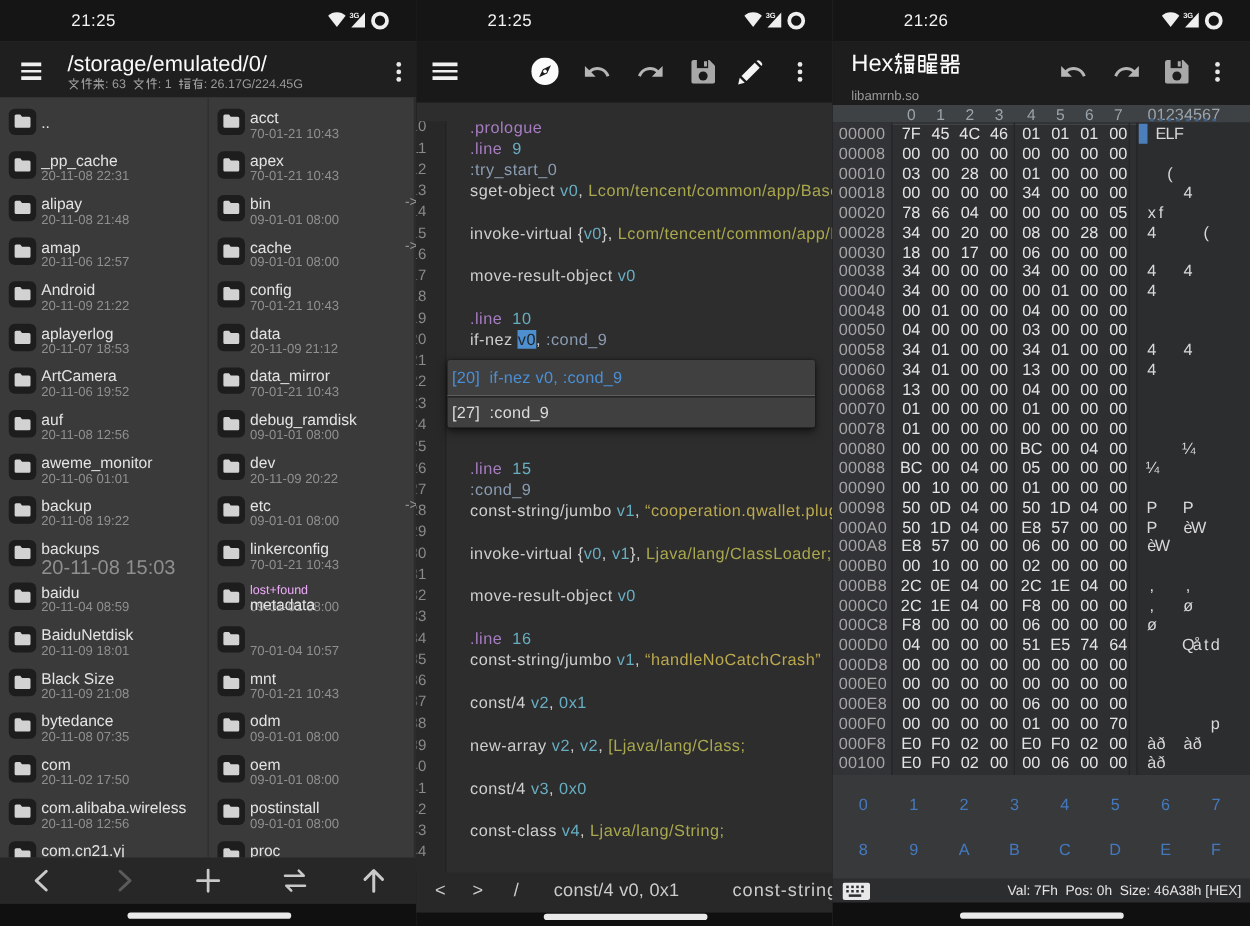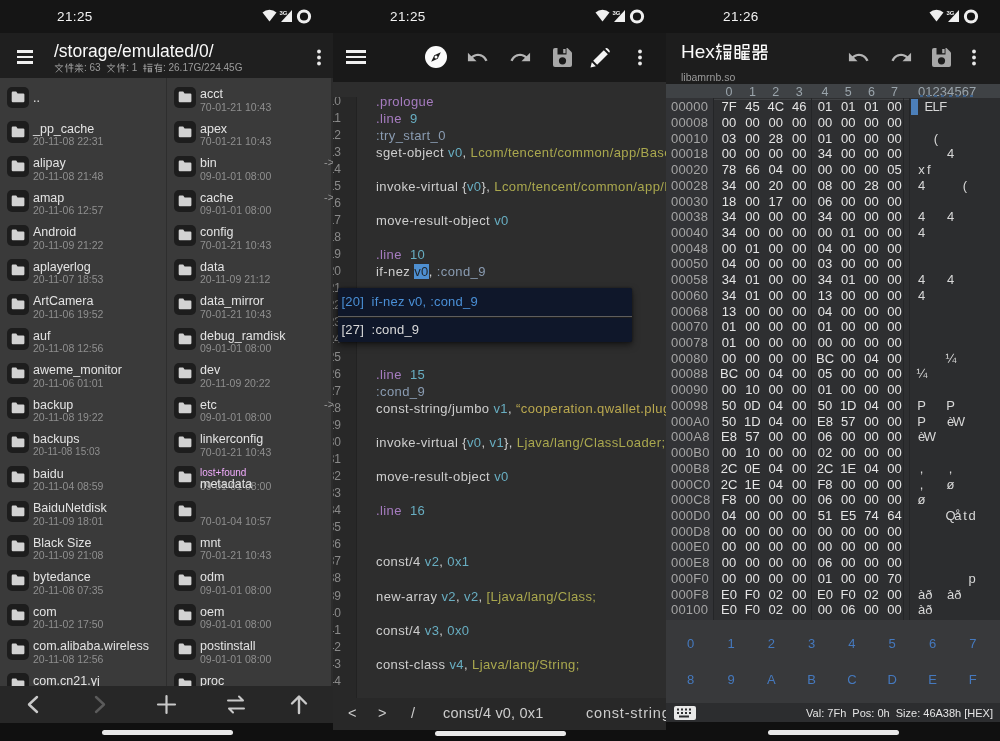--- a/index.html
+++ b/index.html
@@ -117,21 +117,21 @@
         </svg>
       </div>
       <div class="abs" style="left:33px;top:319.5px;color:#e3e3e3;font-size:12.5px;white-space:nowrap">backup</div>
       <div class="abs" style="left:33px;top:333.0px;color:#8f8f8f;font-size:10.5px;white-space:nowrap">20-11-08 19:22</div>
       <div class="abs" style="left:7px;top:353.5px;width:21.5px;height:21.5px;background:#1d1d1d;border-radius:5px">
         <svg width="14" height="12" viewBox="0 0 14 12" style="position:absolute;left:3.7px;top:4.7px">
           <path d="M0.7 1.8 Q0.7 0.6 1.9 0.6 L5.2 0.6 L6.6 2.4 L12.2 2.4 Q13.4 2.4 13.4 3.6 L13.4 10 Q13.4 11.2 12.2 11.2 L1.9 11.2 Q0.7 11.2 0.7 10 Z" fill="#d2d2d2"></path>
         </svg>
       </div>
       <div class="abs" style="left:33px;top:354.0px;color:#e3e3e3;font-size:12.5px;white-space:nowrap">backups</div>
-      <div class="abs" style="left:33px;top:367.5px;color:#8f8f8f;font-size:10px;white-space:nowrap">20-11-08 15:03</div>
+      <div class="abs" style="left:33px;top:367.5px;color:#8f8f8f;font-size:16px;white-space:nowrap">20-11-08 15:03</div>
       <div class="abs" style="left:7px;top:388.0px;width:21.5px;height:21.5px;background:#1d1d1d;border-radius:5px">
         <svg width="14" height="12" viewBox="0 0 14 12" style="position:absolute;left:3.7px;top:4.7px">
           <path d="M0.7 1.8 Q0.7 0.6 1.9 0.6 L5.2 0.6 L6.6 2.4 L12.2 2.4 Q13.4 2.4 13.4 3.6 L13.4 10 Q13.4 11.2 12.2 11.2 L1.9 11.2 Q0.7 11.2 0.7 10 Z" fill="#d2d2d2"></path>
         </svg>
       </div>
       <div class="abs" style="left:33px;top:388.5px;color:#e3e3e3;font-size:12.5px;white-space:nowrap">baidu</div>
       <div class="abs" style="left:33px;top:402.0px;color:#8f8f8f;font-size:10.5px;white-space:nowrap">20-11-04 08:59</div>
       <div class="abs" style="left:7px;top:422.5px;width:21.5px;height:21.5px;background:#1d1d1d;border-radius:5px">
         <svg width="14" height="12" viewBox="0 0 14 12" style="position:absolute;left:3.7px;top:4.7px">
           <path d="M0.7 1.8 Q0.7 0.6 1.9 0.6 L5.2 0.6 L6.6 2.4 L12.2 2.4 Q13.4 2.4 13.4 3.6 L13.4 10 Q13.4 11.2 12.2 11.2 L1.9 11.2 Q0.7 11.2 0.7 10 Z" fill="#d2d2d2"></path>
@@ -388,34 +388,35 @@
       <div class="abs" style="left:-16.5px;top:319.83px;width:24.5px;height:17px;color:#8a8a8a;font-size:12px;text-align:right;line-height:17px">29</div>
       <div class="abs" style="left:-16.5px;top:336.90px;width:24.5px;height:17px;color:#8a8a8a;font-size:12px;text-align:right;line-height:17px">30</div>
       <div class="abs" style="left:43px;top:336.90px;height:17px;line-height:17px;font-size:13px;white-space:nowrap;letter-spacing:.4px"><span style="color:#cecece">invoke-virtual</span><span style="color:#cecece"> {</span><span style="color:#68aec2">v0</span><span style="color:#cecece">, </span><span style="color:#68aec2">v1</span><span style="color:#cecece">}, </span><span style="color:#aaa84e">Ljava/lang/ClassLoader;-&gt;loadClass(Ljava/lang/String;)Ljava/lang/Class;</span></div>
       <div class="abs" style="left:-16.5px;top:353.97px;width:24.5px;height:17px;color:#8a8a8a;font-size:12px;text-align:right;line-height:17px">31</div>
       <div class="abs" style="left:-16.5px;top:371.04px;width:24.5px;height:17px;color:#8a8a8a;font-size:12px;text-align:right;line-height:17px">32</div>
       <div class="abs" style="left:43px;top:371.04px;height:17px;line-height:17px;font-size:13px;white-space:nowrap;letter-spacing:.4px"><span style="color:#cecece">move-result-object</span><span style="color:#cecece"> </span><span style="color:#68aec2">v0</span></div>
       <div class="abs" style="left:-16.5px;top:388.11px;width:24.5px;height:17px;color:#8a8a8a;font-size:12px;text-align:right;line-height:17px">33</div>
       <div class="abs" style="left:-16.5px;top:405.18px;width:24.5px;height:17px;color:#8a8a8a;font-size:12px;text-align:right;line-height:17px">34</div>
       <div class="abs" style="left:43px;top:405.18px;height:17px;line-height:17px;font-size:13px;white-space:nowrap;letter-spacing:.4px"><span style="color:#a67cc0">.line</span><span style="color:#cecece">&nbsp; </span><span style="color:#68aec2">16</span></div>
       <div class="abs" style="left:-16.5px;top:422.25px;width:24.5px;height:17px;color:#8a8a8a;font-size:12px;text-align:right;line-height:17px">35</div>
+      <div class="abs" style="left:43px;top:422.25px;height:17px;line-height:17px;font-size:13px;white-space:nowrap;letter-spacing:.4px"><span style="color:#cecece">const-string/jumbo</span><span style="color:#cecece"> </span><span style="color:#68aec2">v1</span><span style="color:#cecece">, </span><span style="color:#bba94f">“handleNoCatchCrash”</span></div>
       <div class="abs" style="left:-16.5px;top:439.32px;width:24.5px;height:17px;color:#8a8a8a;font-size:12px;text-align:right;line-height:17px">36</div>
       <div class="abs" style="left:-16.5px;top:456.39px;width:24.5px;height:17px;color:#8a8a8a;font-size:12px;text-align:right;line-height:17px">37</div>
       <div class="abs" style="left:43px;top:456.39px;height:17px;line-height:17px;font-size:13px;white-space:nowrap;letter-spacing:.4px"><span style="color:#cecece">const/4</span><span style="color:#cecece"> </span><span style="color:#68aec2">v2</span><span style="color:#cecece">, </span><span style="color:#68aec2">0x1</span></div>
       <div class="abs" style="left:-16.5px;top:473.46px;width:24.5px;height:17px;color:#8a8a8a;font-size:12px;text-align:right;line-height:17px">38</div>
       <div class="abs" style="left:-16.5px;top:490.53px;width:24.5px;height:17px;color:#8a8a8a;font-size:12px;text-align:right;line-height:17px">39</div>
       <div class="abs" style="left:43px;top:490.53px;height:17px;line-height:17px;font-size:13px;white-space:nowrap;letter-spacing:.4px"><span style="color:#cecece">new-array</span><span style="color:#cecece"> </span><span style="color:#68aec2">v2</span><span style="color:#cecece">, </span><span style="color:#68aec2">v2</span><span style="color:#cecece">, </span><span style="color:#aaa84e">[Ljava/lang/Class;</span></div>
       <div class="abs" style="left:-16.5px;top:507.60px;width:24.5px;height:17px;color:#8a8a8a;font-size:12px;text-align:right;line-height:17px">40</div>
       <div class="abs" style="left:-16.5px;top:524.67px;width:24.5px;height:17px;color:#8a8a8a;font-size:12px;text-align:right;line-height:17px">41</div>
       <div class="abs" style="left:43px;top:524.67px;height:17px;line-height:17px;font-size:13px;white-space:nowrap;letter-spacing:.4px"><span style="color:#cecece">const/4</span><span style="color:#cecece"> </span><span style="color:#68aec2">v3</span><span style="color:#cecece">, </span><span style="color:#68aec2">0x0</span></div>
       <div class="abs" style="left:-16.5px;top:541.74px;width:24.5px;height:17px;color:#8a8a8a;font-size:12px;text-align:right;line-height:17px">42</div>
       <div class="abs" style="left:-16.5px;top:558.81px;width:24.5px;height:17px;color:#8a8a8a;font-size:12px;text-align:right;line-height:17px">43</div>
       <div class="abs" style="left:43px;top:558.81px;height:17px;line-height:17px;font-size:13px;white-space:nowrap;letter-spacing:.4px"><span style="color:#cecece">const-class</span><span style="color:#cecece"> </span><span style="color:#68aec2">v4</span><span style="color:#cecece">, </span><span style="color:#aaa84e">Ljava/lang/String;</span></div>
       <div class="abs" style="left:-16.5px;top:575.88px;width:24.5px;height:17px;color:#8a8a8a;font-size:12px;text-align:right;line-height:17px">44</div>
-      <div class="abs" style="left:5px;top:191px;width:294px;height:54px;background:#0f172a;box-shadow:0 3px 7px rgba(0,0,0,.55),0 0 2px rgba(0,0,0,.5);border-radius:2px">
+      <div class="abs" style="left:25px;top:191px;width:294px;height:54px;background:#404040;box-shadow:0 3px 7px rgba(0,0,0,.55),0 0 2px rgba(0,0,0,.5);border-radius:2px">
         <div class="abs" style="left:3.5px;top:6px;font-size:13px;color:#4a8fd6;letter-spacing:.2px">[20]&nbsp; if-nez v0, :cond_9</div>
         <div class="abs" style="left:0;top:28px;width:294px;height:1px;background:#5e5e5e"></div>
         <div class="abs" style="left:0;top:29px;width:294px;height:1px;background:#1e1e1e"></div>
         <div class="abs" style="left:3.5px;top:34px;font-size:13px;color:#dadada;letter-spacing:.2px">[27]&nbsp; :cond_9</div>
       </div>
     </div>
     <div class="abs" style="left:0;top:698px;width:333px;height:32px;background:#282828;color:#cccccc;font-size:14.5px">
       <span class="abs" style="left:15px;top:7px">&lt;</span>
       <span class="abs" style="left:45px;top:7px">&gt;</span>
       <span class="abs" style="left:78px;top:7px">/</span>

